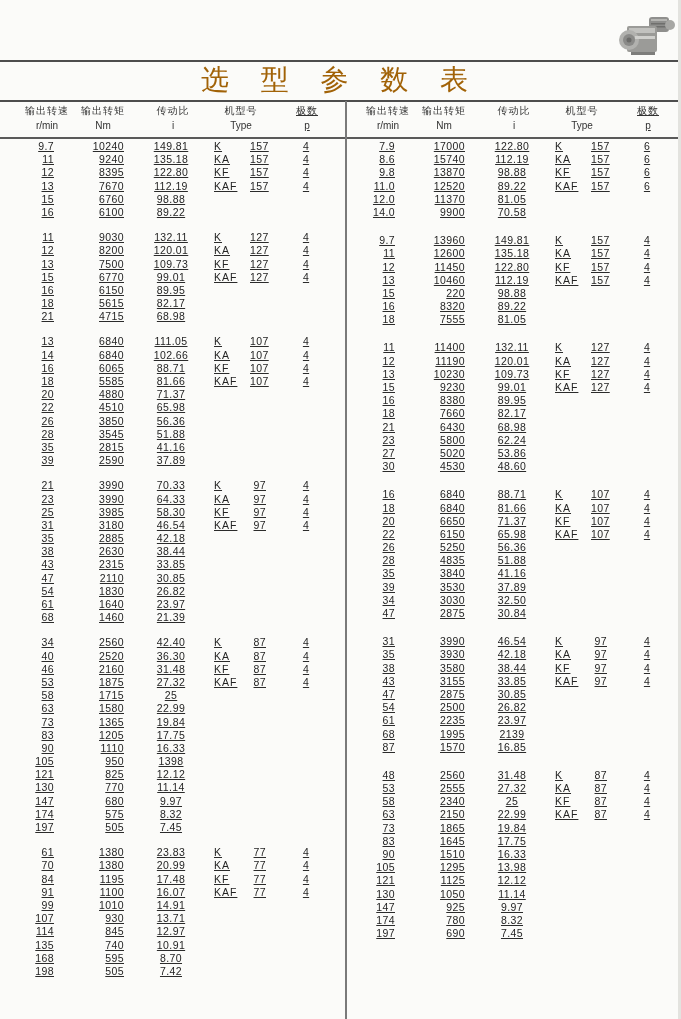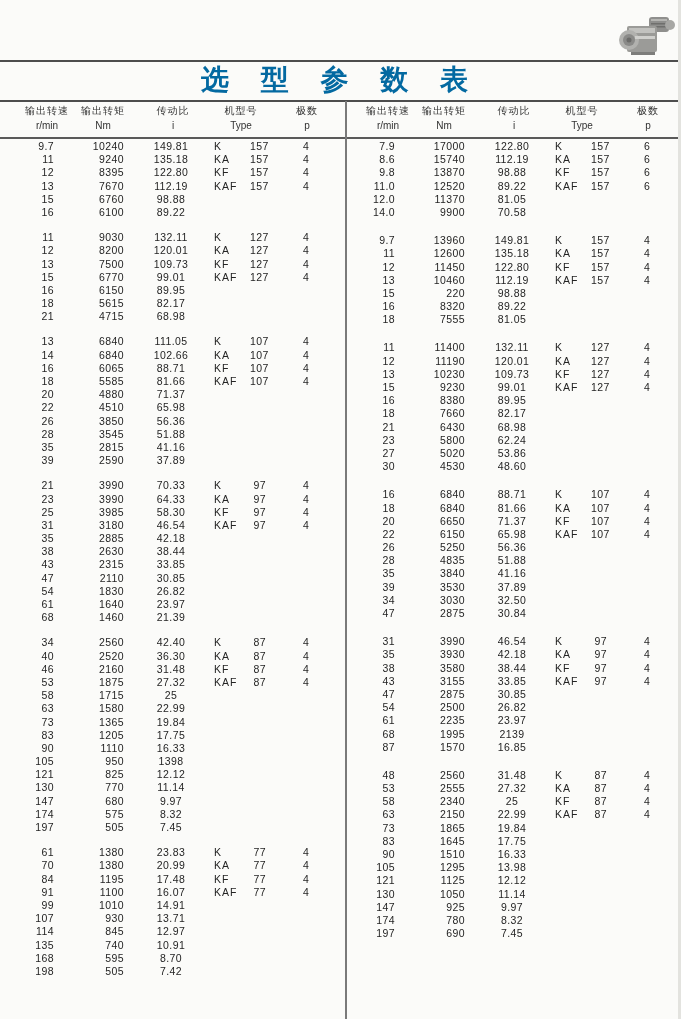--- a/index.html
+++ b/index.html
@@ -11,35 +11,35 @@
   }
   .edge-right{position:absolute;right:0;top:0;width:3px;height:100%;background:#e3e3df;}
   .photo{position:absolute;top:12px;right:6px;width:60px;height:48px;}
   .rule{position:absolute;left:0;right:0;background:#4d4d4d;}
   .rule-top{top:60px;height:2px;}
   .rule-mid{top:100px;height:2px;}
   .rule-hdr{top:137px;height:1.5px;background:#5a5a5a;}
   .vdivider{position:absolute;left:345px;top:101px;bottom:0;width:1.5px;background:#7a7a7a;}
   .page-title{
     position:absolute;top:61px;left:0;width:100%;height:38px;line-height:38px;
-    text-align:center;font-size:28px;font-weight:bold;letter-spacing:12px;color:#0369a1;
+    text-align:center;font-size:28px;font-weight:normal;letter-spacing:12px;color:#a16207;
   }
   .hdr-group{position:absolute;top:103px;width:331px;height:33px;}
   .hdr-left{left:10px;}
   .hdr-right{left:351px;}
   .hdr-grid{display:grid;grid-template-columns:46px 66px 74px 62px 60px;padding-left:14px;}
   .hdr-cell{text-align:center;font-size:10px;color:#333;}
   .hdr-cell .zh{display:block;line-height:15px;letter-spacing:1px;}
   .hdr-cell .un{display:block;line-height:15px;}
-  .hdr-cell.poles{padding-left:10px;}
+  .hdr-cell.poles{padding-left:10px;text-decoration:underline;}
   .panel{position:absolute;top:140px;width:331px;}
   .panel-left{left:10px;}
   .panel-right{left:351px;}
   .power-label{font-size:20px;font-weight:bold;color:#111;margin:5px 0 9px 8px;letter-spacing:0.5px;}
-  .block{margin-bottom:12px;}
+  .block{margin-bottom:12px;text-decoration:underline;}
   .panel-right .block{margin-bottom:15px;}
   .row{display:grid;grid-template-columns:46px 64px 74px 42px 20px 60px;
        padding-left:14px;height:13.2px;line-height:13.2px;font-size:10.5px;
        letter-spacing:0.4px;color:#242424;}
   .c{display:block;white-space:nowrap;}
   .c0{text-align:right;padding-right:16px;}
   .c1{text-align:right;padding-right:10px;}
   .c2{text-align:center;}
   .c3{text-align:left;padding-left:6px;letter-spacing:1px;}
   .c4{text-align:right;padding-right:4px;}

